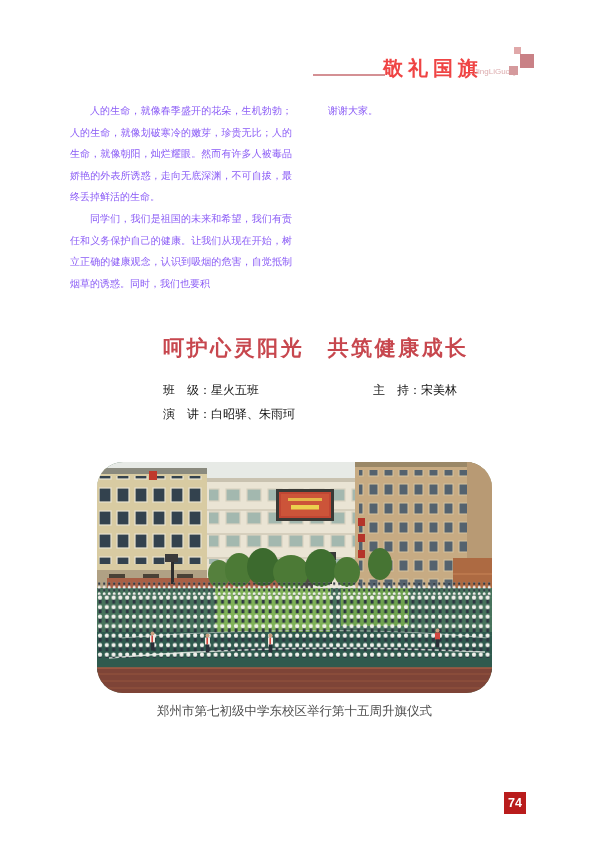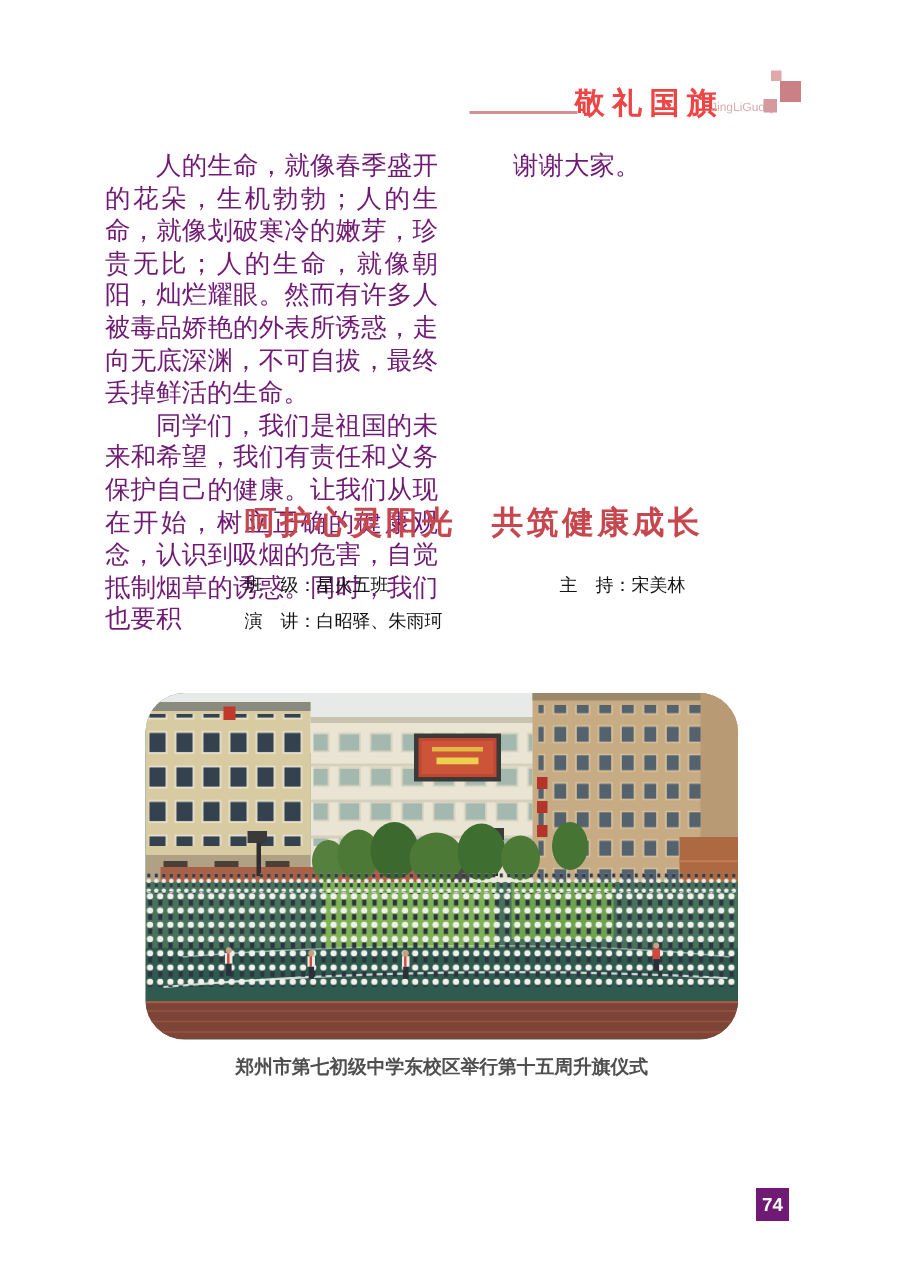--- a/index.html
+++ b/index.html
@@ -12,41 +12,41 @@
                 color:#ef4444;letter-spacing:5px;font-family:"Liberation Sans",sans-serif;}
   .header-sub{position:absolute;left:474px;top:67px;font-size:8px;color:#dcabad;
               font-family:"Liberation Sans",sans-serif;}
   .sq{position:absolute;}
   .sq1{left:514px;top:47px;width:7px;height:7px;background:#e0a8a9;}
   .sq2{left:520px;top:54px;width:14px;height:14px;background:#c98186;}
   .sq3{left:509px;top:66px;width:9px;height:9px;background:#d59a9d;}
 
   
   .article{position:absolute;left:70px;top:100px;width:460px;display:flex;gap:16px;}
-  .col{width:222px;font-size:17px;line-height:21.6px;color:#701a75;text-align:justify;}
+  .col{width:222px;font-size:10px;line-height:21.6px;color:#8b5cf6;text-align:justify;}
   .col p{margin:0;}
   .col p.indent{text-indent:2em;}
 
   
   .speech-title{position:absolute;left:0;top:334px;width:600px;text-align:center;
                 font-size:21px;font-weight:bold;color:#c7474e;letter-spacing:2.5px;padding-left:16px;}
   .info{position:absolute;left:163px;top:378px;width:294px;font-size:12px;color:#141414;
         line-height:24px;}
   .info-row1{display:flex;justify-content:space-between;}
 
   
   .photo{position:absolute;left:97px;top:462px;width:395px;height:231px;border-radius:26px;
          overflow:hidden;background:#5a7a64;}
   .photo svg{display:block;}
   .caption{position:absolute;left:97px;top:703px;width:395px;text-align:center;
-           font-size:12.5px;font-weight:bold;color:#4f4f4f;
+           font-size:12.5px;font-weight:normal;color:#4f4f4f;
            font-family:"Liberation Sans",sans-serif;}
 
   
-  .page-badge{position:absolute;left:504px;top:792px;width:22px;height:22px;background:#701a75;
+  .page-badge{position:absolute;left:504px;top:792px;width:22px;height:22px;background:#b91c1c;
               color:#ffffff;font-size:12.5px;font-weight:bold;display:flex;align-items:center;
               justify-content:center;font-family:"Liberation Sans",sans-serif;}
 </style>
 </head>
 <body>
 
 <div class="page">
 
   <div class="header-rule"></div>
   <div class="header-title">敬礼国旗</div>

